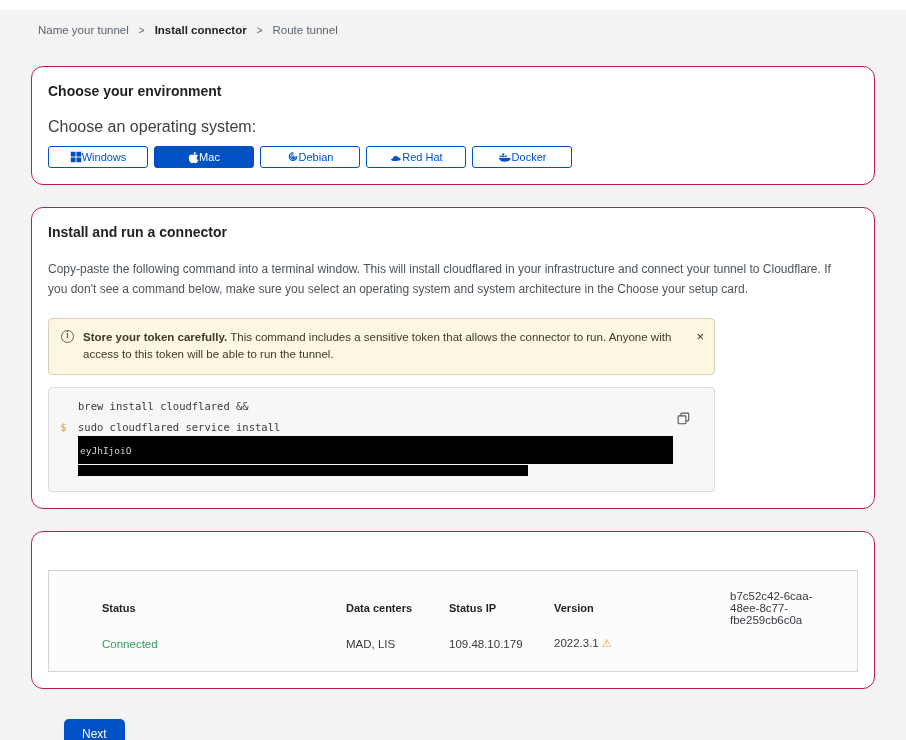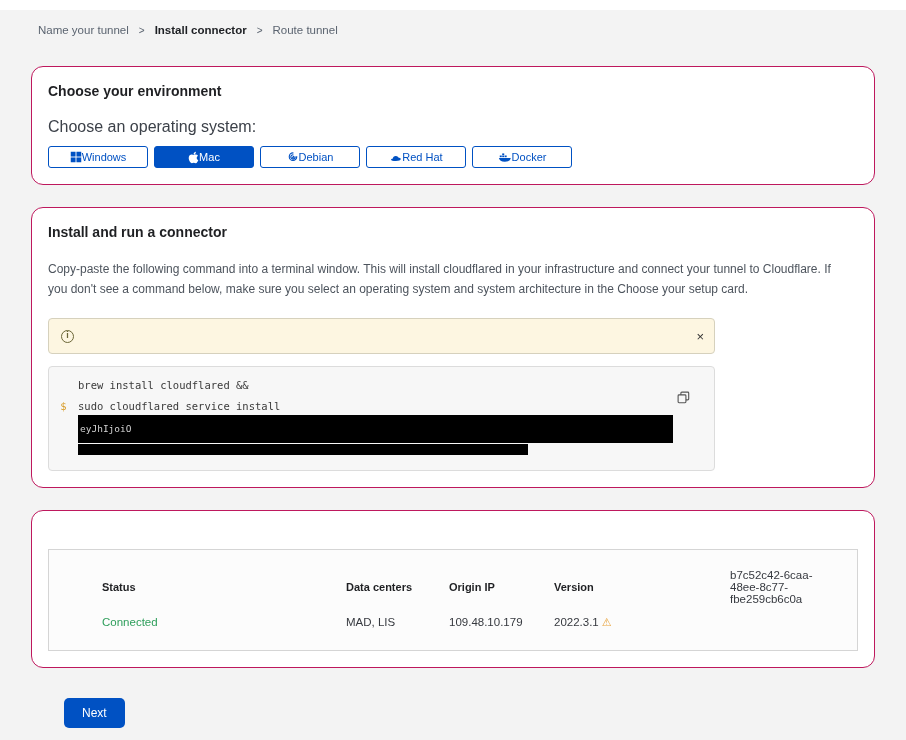--- a/index.html
+++ b/index.html
@@ -209,20 +209,24 @@
     </div>
   </section>
 
   
   <section class="card">
     <h2 class="card-title">Install and run a connector</h2>
     <p class="desc">Copy-paste the following command into a terminal window. This will install cloudflared in your infrastructure and connect your tunnel to Cloudflare. If you don't see a command below, make sure you select an operating system and system architecture in the Choose your setup card.</p>
 
     <div class="alert">
       <span class="info-circle">i</span>
+      <span>
+        <b>Store your token carefully.</b>
+        <span>This command includes a sensitive token that allows the connector to run. Anyone with access to this token will be able to run the tunnel.</span>
+      </span>
       <button class="alert-close">×</button>
     </div>
 
     <div class="code-block">
       <div class="code-line">
         <span class="gutter"></span>
         <span>brew install cloudflared &amp;&amp;</span>
       </div>
       <div class="code-line spaced">
         <span class="gutter prompt-char">$</span>
@@ -245,21 +249,21 @@
           </svg>
       </button>
     </div>
   </section>
 
   
   <section class="card">
     <div class="table-box">
       <div class="th">Status</div>
       <div class="th">Data centers</div>
-      <div class="th">Origin IP</div>
+      <div class="th">Status IP</div>
       <div class="th">Version</div>
 
       <div class="td">b7c52c42-6caa-48ee-8c77-fbe259cb6c0a</div>
       <div class="td status">Connected</div>
       <div class="td">MAD, LIS</div>
       <div class="td">109.48.10.179</div>
       <div class="td">
         <span>2022.3.1</span><span class="warn-icon">⚠</span>
       </div>
     </div>

